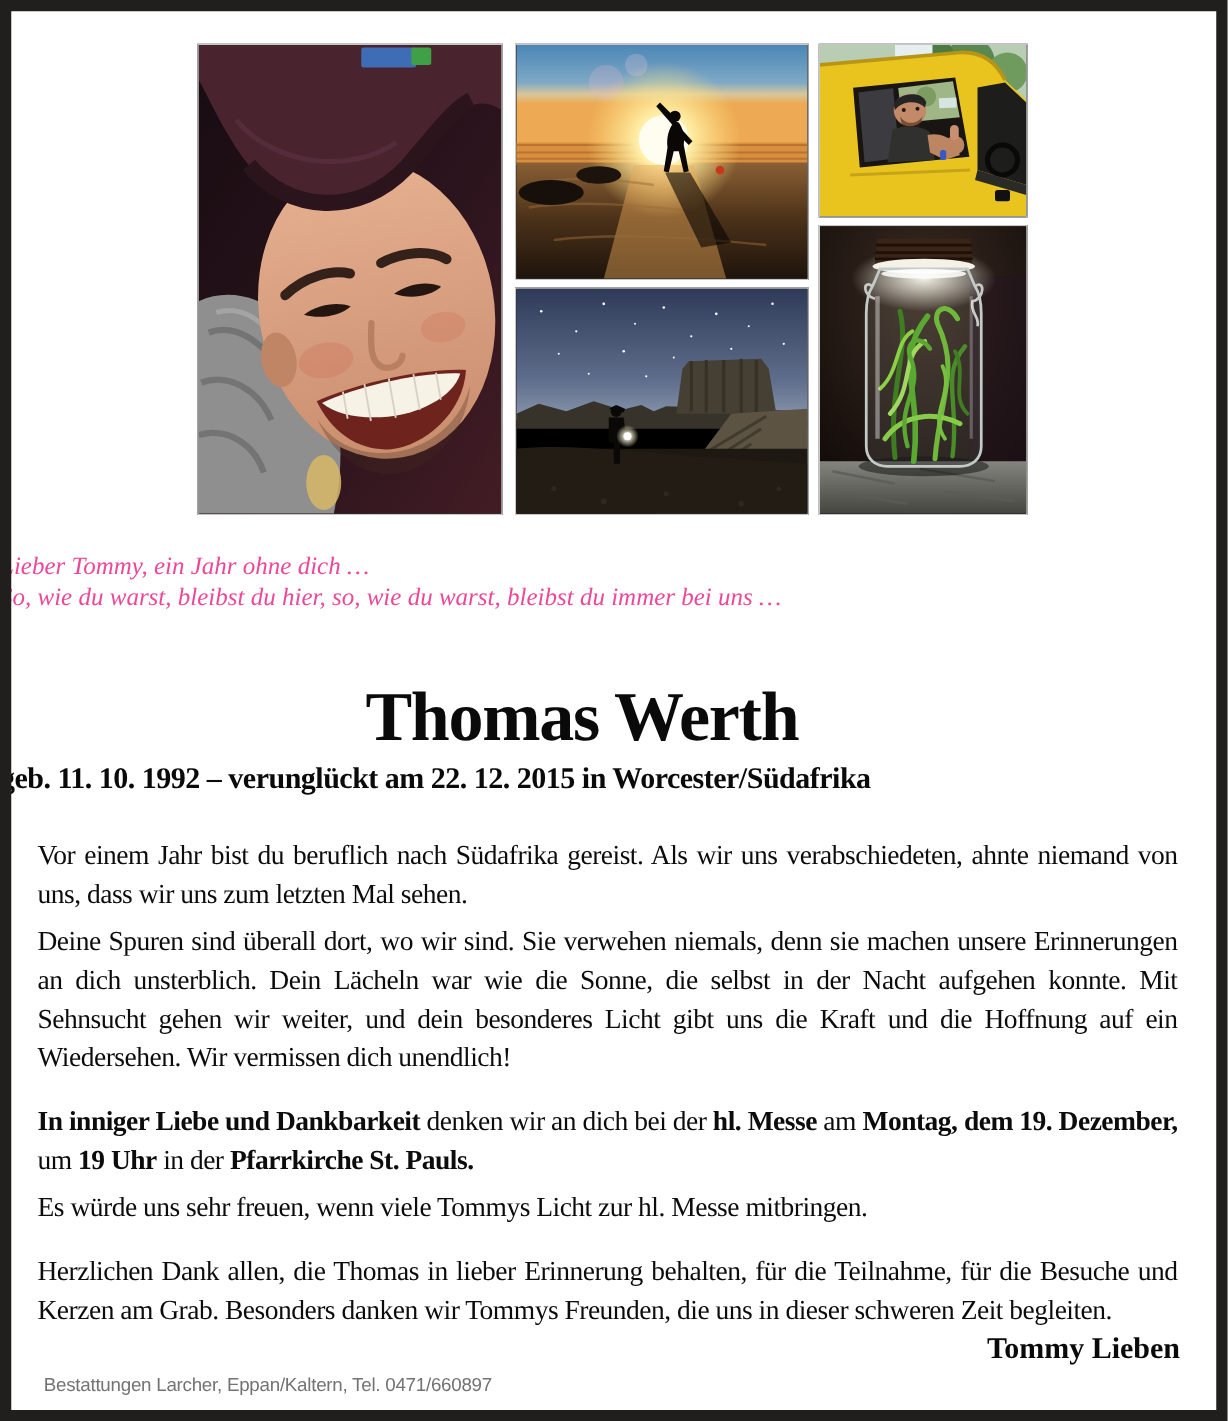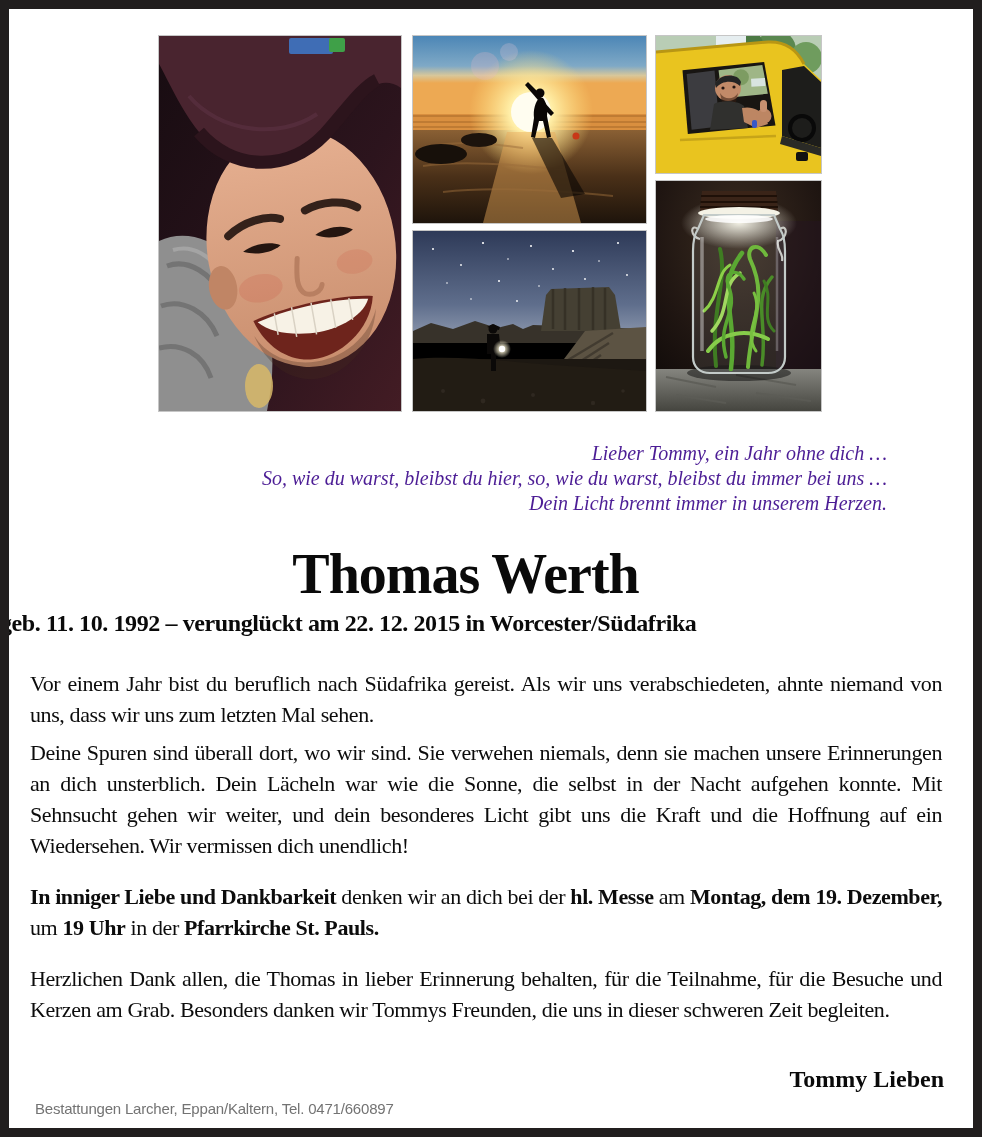--- a/index.html
+++ b/index.html
@@ -5,22 +5,22 @@
   html,body{margin:0;padding:0;background:#444;}
   .page{
     position:relative;width:982px;height:1137px;background:#ffffff;
     font-family:"Liberation Serif", serif;color:#000;overflow:hidden;
     margin:0 auto;
   }
   .frame{position:absolute;inset:0;border:9px solid #211e1e;pointer-events:none;z-index:5;}
   .ph{position:absolute;border:1px solid #c6c6c6;overflow:hidden;background:#000;}
   .ph svg{display:block;width:100%;height:100%;}
   .quote{
-    position:absolute;top:441px;left:0;width:887px;text-align:right;
-    font-style:italic;font-size:20px;line-height:25px;color:#4c1d95;
+    position:absolute;top:441px;left:0;width:887px;text-align:left;
+    font-style:italic;font-size:20px;line-height:25px;color:#ec4899;
   }
   .name{
     position:absolute;top:532px;left:0;width:907px;text-align:center;margin:12px;
     font-size:56px;font-weight:bold;letter-spacing:-1px;line-height:60px;color:#0a0a0a;
   }
   .dates{
     position:absolute;top:610px;left:0;width:982px;text-align:left;
     font-size:24px;font-weight:bold;letter-spacing:-0.4px;color:#0a0a0a;
   }
   .bodytext{
@@ -295,30 +295,30 @@
         <path d="M46,56 L46,170" stroke="rgba(255,255,255,0.4)" stroke-width="3.5"></path>
         <path d="M121,56 L121,170" stroke="rgba(255,255,255,0.25)" stroke-width="2.5"></path>
         <ellipse cx="83" cy="38" rx="34" ry="4" fill="#ffffff" opacity="0.85"></ellipse>
       </svg>
     </div>
   </div>
 
   <div class="quote">
     <div>Lieber Tommy, ein Jahr ohne dich …</div>
     <div>So, wie du warst, bleibst du hier, so, wie du warst, bleibst du immer bei uns …</div>
-    <div>Dein Licht brennt immer in unserem Herzen.</div>
   </div>
 
   <h1 class="name">Thomas Werth</h1>
 
   <div class="dates">geb. 11. 10. 1992 – verunglückt am 22. 12. 2015 in Worcester/Südafrika</div>
 
   <div class="bodytext">
     <p>Vor einem Jahr bist du beruflich nach Südafrika gereist. Als wir uns verabschiedeten, ahnte niemand von uns, dass wir uns zum letzten Mal sehen.</p>
     <p>Deine Spuren sind überall dort, wo wir sind. Sie verwehen niemals, denn sie machen unsere Erinnerungen an dich unsterblich. Dein Lächeln war wie die Sonne, die selbst in der Nacht aufgehen konnte. Mit Sehnsucht gehen wir weiter, und dein besonderes Licht gibt uns die Kraft und die Hoffnung auf ein Wiedersehen. Wir vermissen dich unendlich!</p>
     <p class="gap"><span class="b">In inniger Liebe und Dankbarkeit</span><span> denken wir an dich bei der </span><span class="b">hl. Messe</span><span> am </span><span class="b">Montag, dem 19. Dezember,</span><span> um </span><span class="b">19 Uhr</span><span> in der </span><span class="b">Pfarrkirche St. Pauls.</span></p>
+    <p>Es würde uns sehr freuen, wenn viele Tommys Licht zur hl. Messe mitbringen.</p>
     <p class="gap">Herzlichen Dank allen, die Thomas in lieber Erinnerung behalten, für die Teilnahme, für die Besuche und Kerzen am Grab. Besonders danken wir Tommys Freunden, die uns in dieser schweren Zeit begleiten.</p>
   </div>
 
   <div class="signoff">Tommy Lieben</div>
 
   <div class="footer">Bestattungen Larcher, Eppan/Kaltern, Tel. 0471/660897</div>
 </div>
 
 </body></html>

